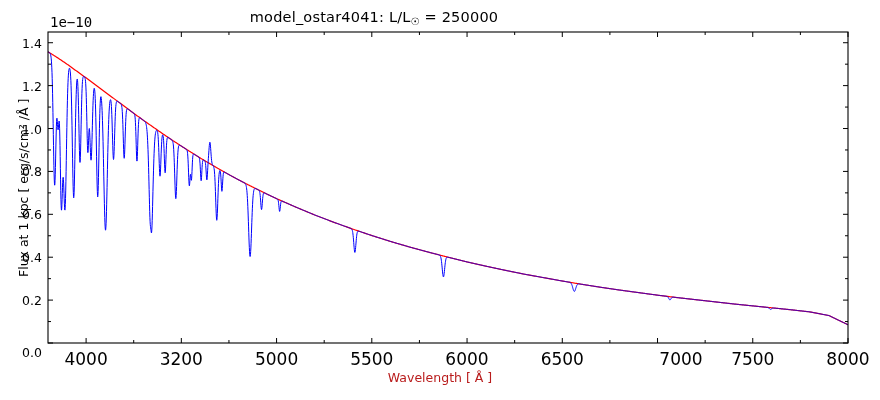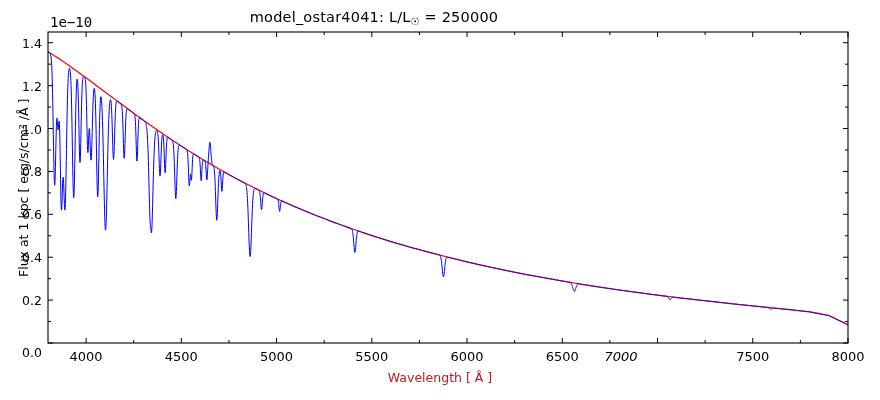--- a/index.html
+++ b/index.html
@@ -61,21 +61,21 @@
     position: absolute;
     left: 0;
     top: 370px;
     width: 880px;
     text-align: center;
     font-size: 12.5px;
     color: #b91c1c;
   }
   .xtick-label {
     position: absolute;
-    font-size: 13px;
+    font-size: 17px;
     color: #000000;
     text-align: center;
     transform: translateX(-50%);
     top: 349px;
   }
   .ytick-label {
     position: absolute;
     font-size: 12.5px;
     color: #000000;
     text-align: right;
@@ -165,26 +165,26 @@
     </svg>
 
   <div id="ylabel" style="top: 276.5px;">
     Flux at 1 kpc [ erg/s/cm<tspan>²</tspan> /Å ]
   </div>
 
   <div id="xlabel">Wavelength [ Å ]</div>
 
   <div id="tick-labels">
       <div class="xtick-label" style="left: 86.1px;">4000</div>
-      <div class="xtick-label" style="left: 181.3px;">4500</div>
+      <div class="xtick-label" style="left: 181.3px;">3200</div>
       <div class="xtick-label" style="left: 276.6px;">5000</div>
       <div class="xtick-label" style="left: 371.8px;">5500</div>
       <div class="xtick-label" style="left: 467px;">6000</div>
       <div class="xtick-label" style="left: 562.3px;">6500</div>
-      <div class="xtick-label" style="left: 621px; font-style: italic;">7000</div>
+      <div class="xtick-label" style="left: 681px;">7000</div>
       <div class="xtick-label" style="left: 752.8px;">7500</div>
       <div class="xtick-label" style="left: 848px;">8000</div>
       <div class="ytick-label" style="top: 352px;">0.0</div>
       <div class="ytick-label" style="top: 300.1px;">0.2</div>
       <div class="ytick-label" style="top: 257.2px;">0.4</div>
       <div class="ytick-label" style="top: 214.3px;">0.6</div>
       <div class="ytick-label" style="top: 171.4px;">0.8</div>
       <div class="ytick-label" style="top: 128.5px;">1.0</div>
       <div class="ytick-label" style="top: 85.6px; margin-left: 37px;">1.2</div>
       <div class="ytick-label" style="top: 42.7px; text-align: center;">1.4</div>

